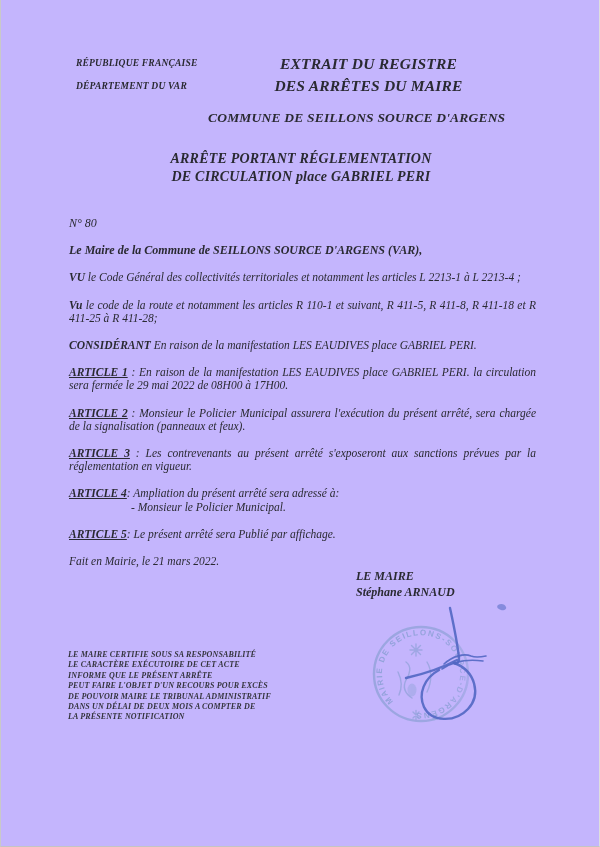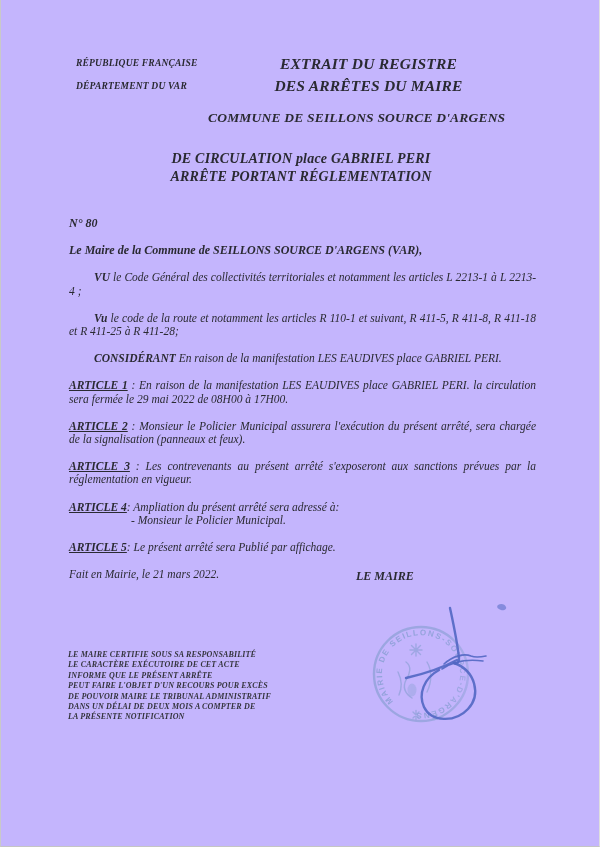--- a/index.html
+++ b/index.html
@@ -9,34 +9,34 @@
     background:#c4b5fd;
     font-family:"Liberation Serif", serif;
     font-style:italic;
     color:var(--ink,#2a2a32);
     border-left:1px solid #c9c9c9;
     border-right:1px solid #dedede;
     border-bottom:1px solid #c4c4c4;
     box-sizing:border-box;
     overflow:hidden;
   }
-  .bold{font-weight:bold;margin-left:25px;}
+  .bold{font-weight:bold;}
   
   .hleft{position:absolute;left:75px;top:58px;font-size:9.5px;font-weight:bold;letter-spacing:.2px;}
   .hleft div{margin-bottom:13px;}
   .hright{position:absolute;left:255px;top:53px;width:225px;text-align:center;
           font-size:15.5px;font-weight:bold;line-height:22px;letter-spacing:.2px;}
   .commune{position:absolute;left:207px;top:110px;font-size:13.5px;font-weight:bold;letter-spacing:.2px;}
   .doctitle{position:absolute;left:0;top:150px;width:600px;text-align:center;
             font-size:14px;font-weight:bold;line-height:17.5px;letter-spacing:.2px;}
   
   .docbody{position:absolute;left:68px;top:217px;width:467px;font-size:11.5px;line-height:13.2px;}
   .docbody p{margin:0 0 14px 0;}
   .just{text-align:justify;}
-  .num{font-size:12px;font-weight:bold;}
+  .num{font-size:12px;font-weight:normal;}
   .intro{font-size:12px;font-weight:bold;}
   .alabel{font-weight:bold;text-decoration:underline;}
   .subline{display:block;margin-left:62px;}
   
   .sig{position:absolute;left:355px;top:568px;width:180px;text-align:left;
        font-size:12px;font-weight:bold;line-height:16px;}
   
   .stamp{position:absolute;left:335px;top:602px;}
   .ring{fill:none;stroke:var(--stamp-ring,#8ea1d7);stroke-width:2.4;opacity:.8;}
   .ringtext{fill:var(--stamp-ring,#8ea1d7);font-family:"Liberation Sans",sans-serif;
@@ -62,22 +62,22 @@
   </div>
 
   <div class="hright">
     <div>EXTRAIT DU REGISTRE</div>
     <div>DES ARRÊTES DU MAIRE</div>
   </div>
 
   <div class="commune">COMMUNE DE SEILLONS SOURCE D'ARGENS</div>
 
   <div class="doctitle">
+    <div>ARRÊTE PORTANT RÉGLEMENTATION</div>
     <div>DE CIRCULATION  place GABRIEL PERI</div>
-    <div>ARRÊTE PORTANT RÉGLEMENTATION</div>
   </div>
 
   <div class="docbody">
     <p class="num">N° 80</p>
 
     <p class="intro">Le Maire de la Commune de SEILLONS SOURCE D'ARGENS (VAR),</p>
 
     <p class="just"><span class="bold">VU</span><span> le Code Général des collectivités territoriales et notamment les articles L 2213-1 à L 2213-4 ;</span></p>
 
     <p class="just"><span class="bold">Vu</span><span> le code de la route et notamment les articles R 110-1 et suivant, R 411-5, R 411-8, R 411-18 et R 411-25 à R 411-28;</span></p>
@@ -92,20 +92,21 @@
 
     <p><span class="alabel">ARTICLE 4</span><span>: </span><span>Ampliation du présent arrêté sera adressé à:</span><span class="subline">- Monsieur le Policier Municipal.</span></p>
 
     <p><span class="alabel">ARTICLE 5</span><span>: </span><span>Le présent arrêté sera Publié par affichage.</span></p>
 
     <p>Fait en Mairie, le 21 mars  2022.</p>
   </div>
 
   <div class="sig">
     <div>LE MAIRE</div>
+    <div>Stéphane ARNAUD</div>
   </div>
 
   <svg class="stamp" width="200" height="165" viewBox="0 0 200 165" aria-hidden="true">
     <defs>
       <path id="ringpath" d="M 57.4,99.6 A 39,39 0 1,1 57.5,99.7" fill="none"></path>
       <linearGradient id="fade" x1="0" y1="0" x2="1" y2="0">
         <stop offset="0" stop-color="#fff" stop-opacity="1"></stop>
         <stop offset="0.55" stop-color="#fff" stop-opacity="0.9"></stop>
         <stop offset="0.78" stop-color="#fff" stop-opacity="0.3"></stop>
         <stop offset="1" stop-color="#fff" stop-opacity="0.05"></stop>

